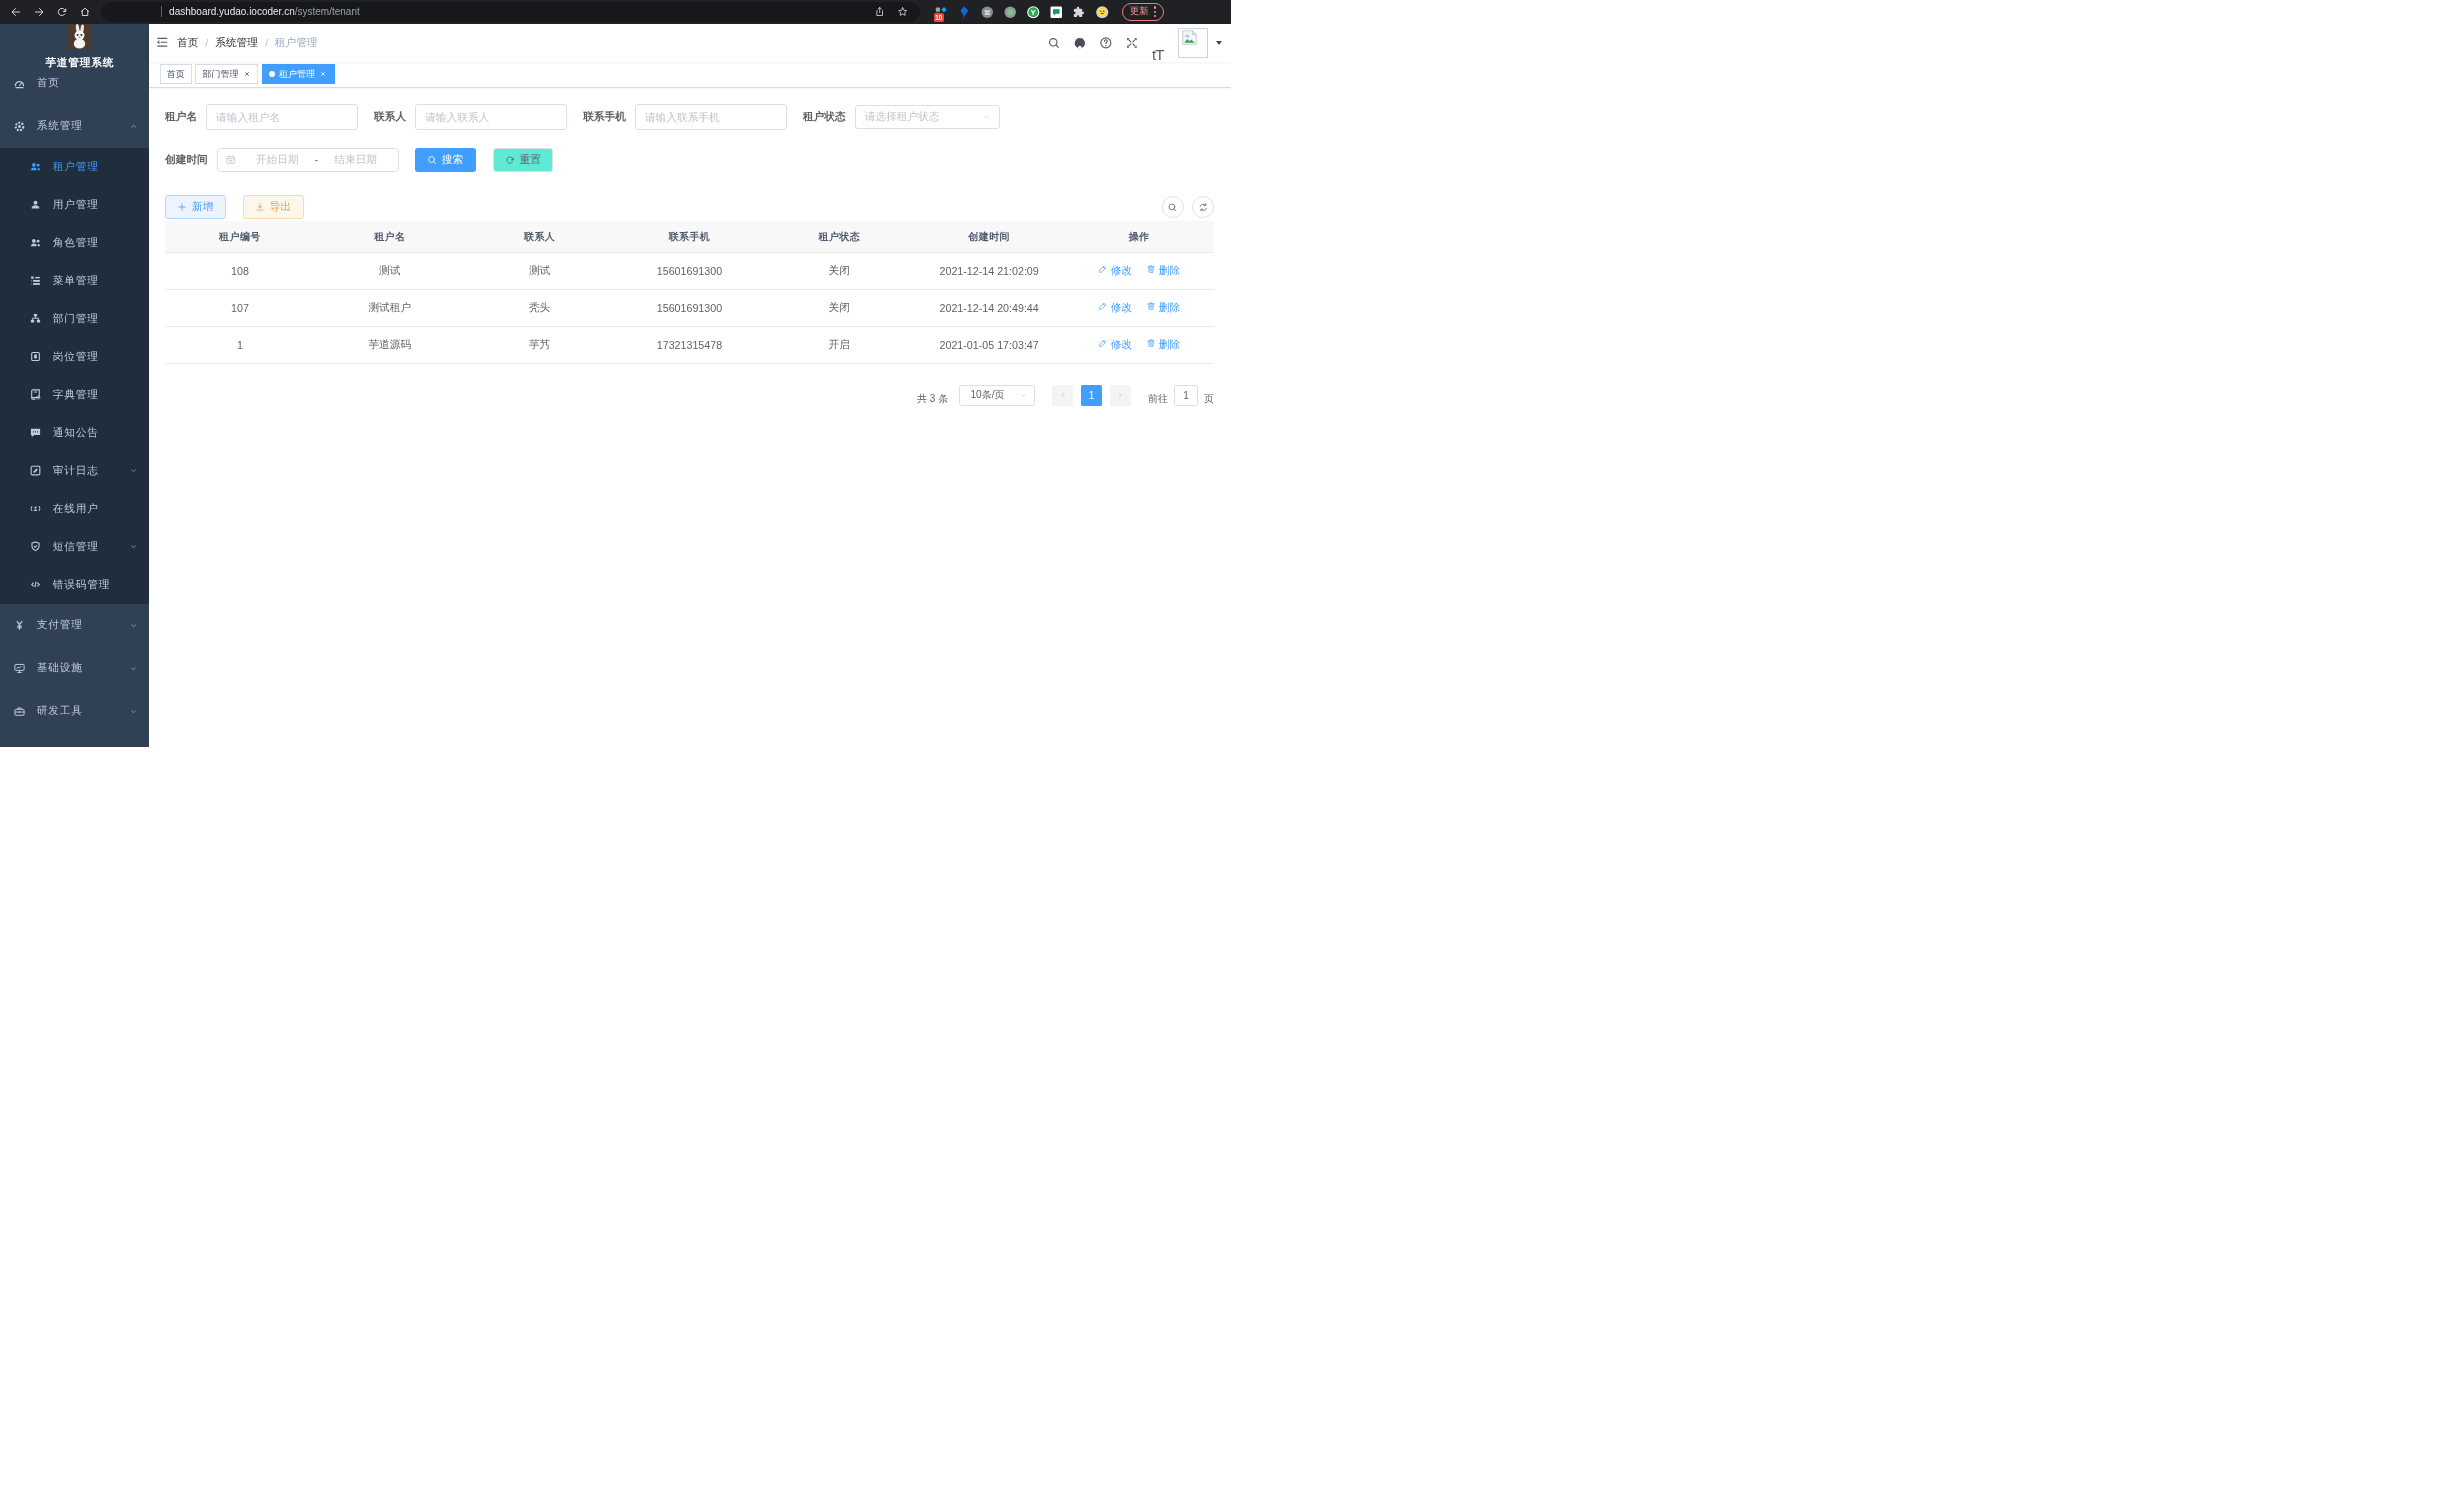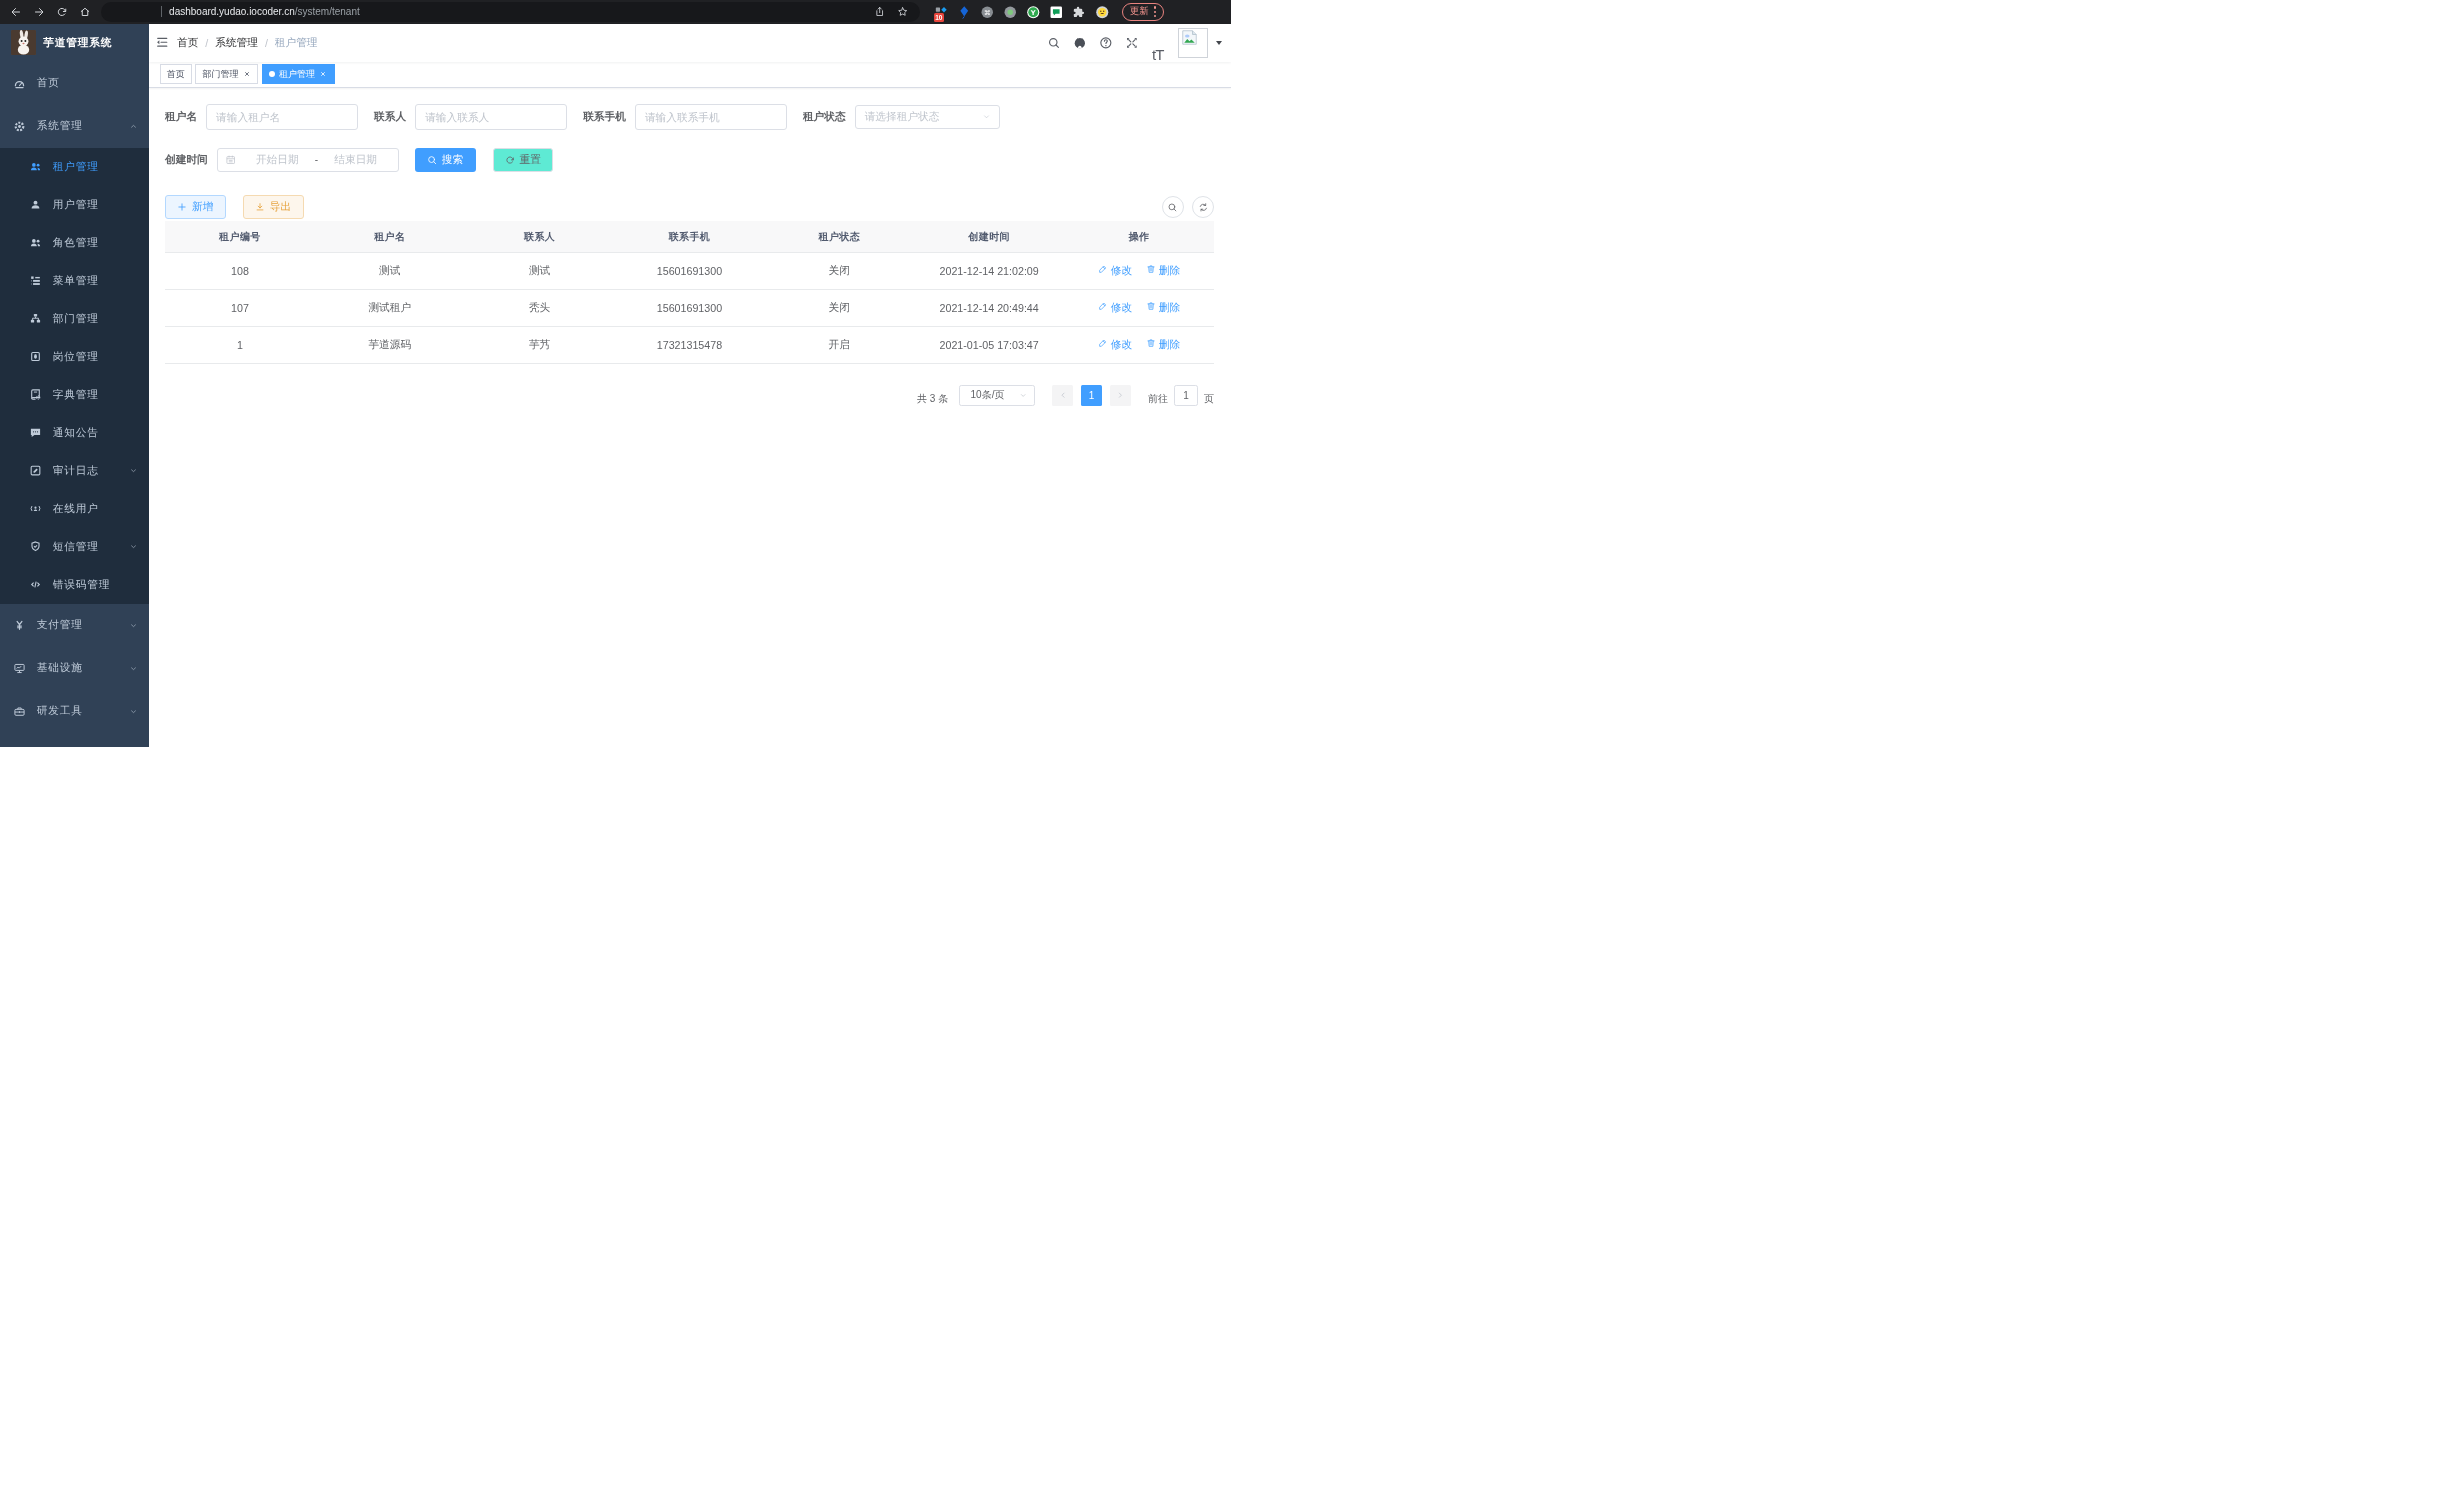--- a/index.html
+++ b/index.html
@@ -22,21 +22,21 @@
   .ext { position:relative; width:16px; height:16px; display:flex; align-items:center; justify-content:center; cursor:pointer; }
   .ext svg { width:14.5px; height:14.5px; }
   .ext-badge { position:absolute; left:0; bottom:-2.3px; background:#e8453c; color:#fff; font-size:6.5px; line-height:7.6px; padding:0.8px 1.5px; border-radius:1.5px; font-weight:700; }
   .update-pill { margin-left:9px; height:18px; border:1.1px solid #e8837f; border-radius:10.7px; display:flex; align-items:center; gap:5.3px; padding:0 6.9px; cursor:pointer; }
   .update-pill .txt { color:#f2948e; font-size:9.5px; }
   .kebab { display:flex; flex-direction:column; gap:1.9px; }
   .kebab i { width:2.3px; height:2.3px; border-radius:50%; background:#f2948e; }
 
   
   .sidebar { position:absolute; top:23.6px; left:0; bottom:0; width:149px; background:#304156; overflow:hidden; }
-  .logo-row { height:38px; display:flex; align-items:center; padding-left:10.7px; gap:7.6px; }
+  .logo-row { height:38px; display:flex; align-items:center; padding-left:10.7px; gap:7.6px;flex-direction:column; }
   .logo-img { width:25px; height:25px; border-radius:1.5px; background:#5d4a3a; flex:none; overflow:hidden; }
   .logo-title { color:#fff; font-size:10.7px; font-weight:700; letter-spacing:0.8px; }
   .m-item { height:43px; display:flex; align-items:center; padding:0 10.7px 0 13px; color:#bfcbd9; font-size:10.7px; cursor:pointer; }
   .submenu { background:#1f2d3d; }
   .submenu .m-item { height:38px; padding-left:29px; }
   .m-item svg.mi { width:13px; height:13px; margin-right:10.7px; flex:none; stroke:currentColor; }
   .m-item .ml { white-space:nowrap; letter-spacing:0.8px; }
   .m-item .arrow { margin-left:auto; width:9px; height:9px; stroke:#bfcbd9; stroke-width:2; fill:none; opacity:.75; }
   .m-item.active { color:#409eff; }
 

